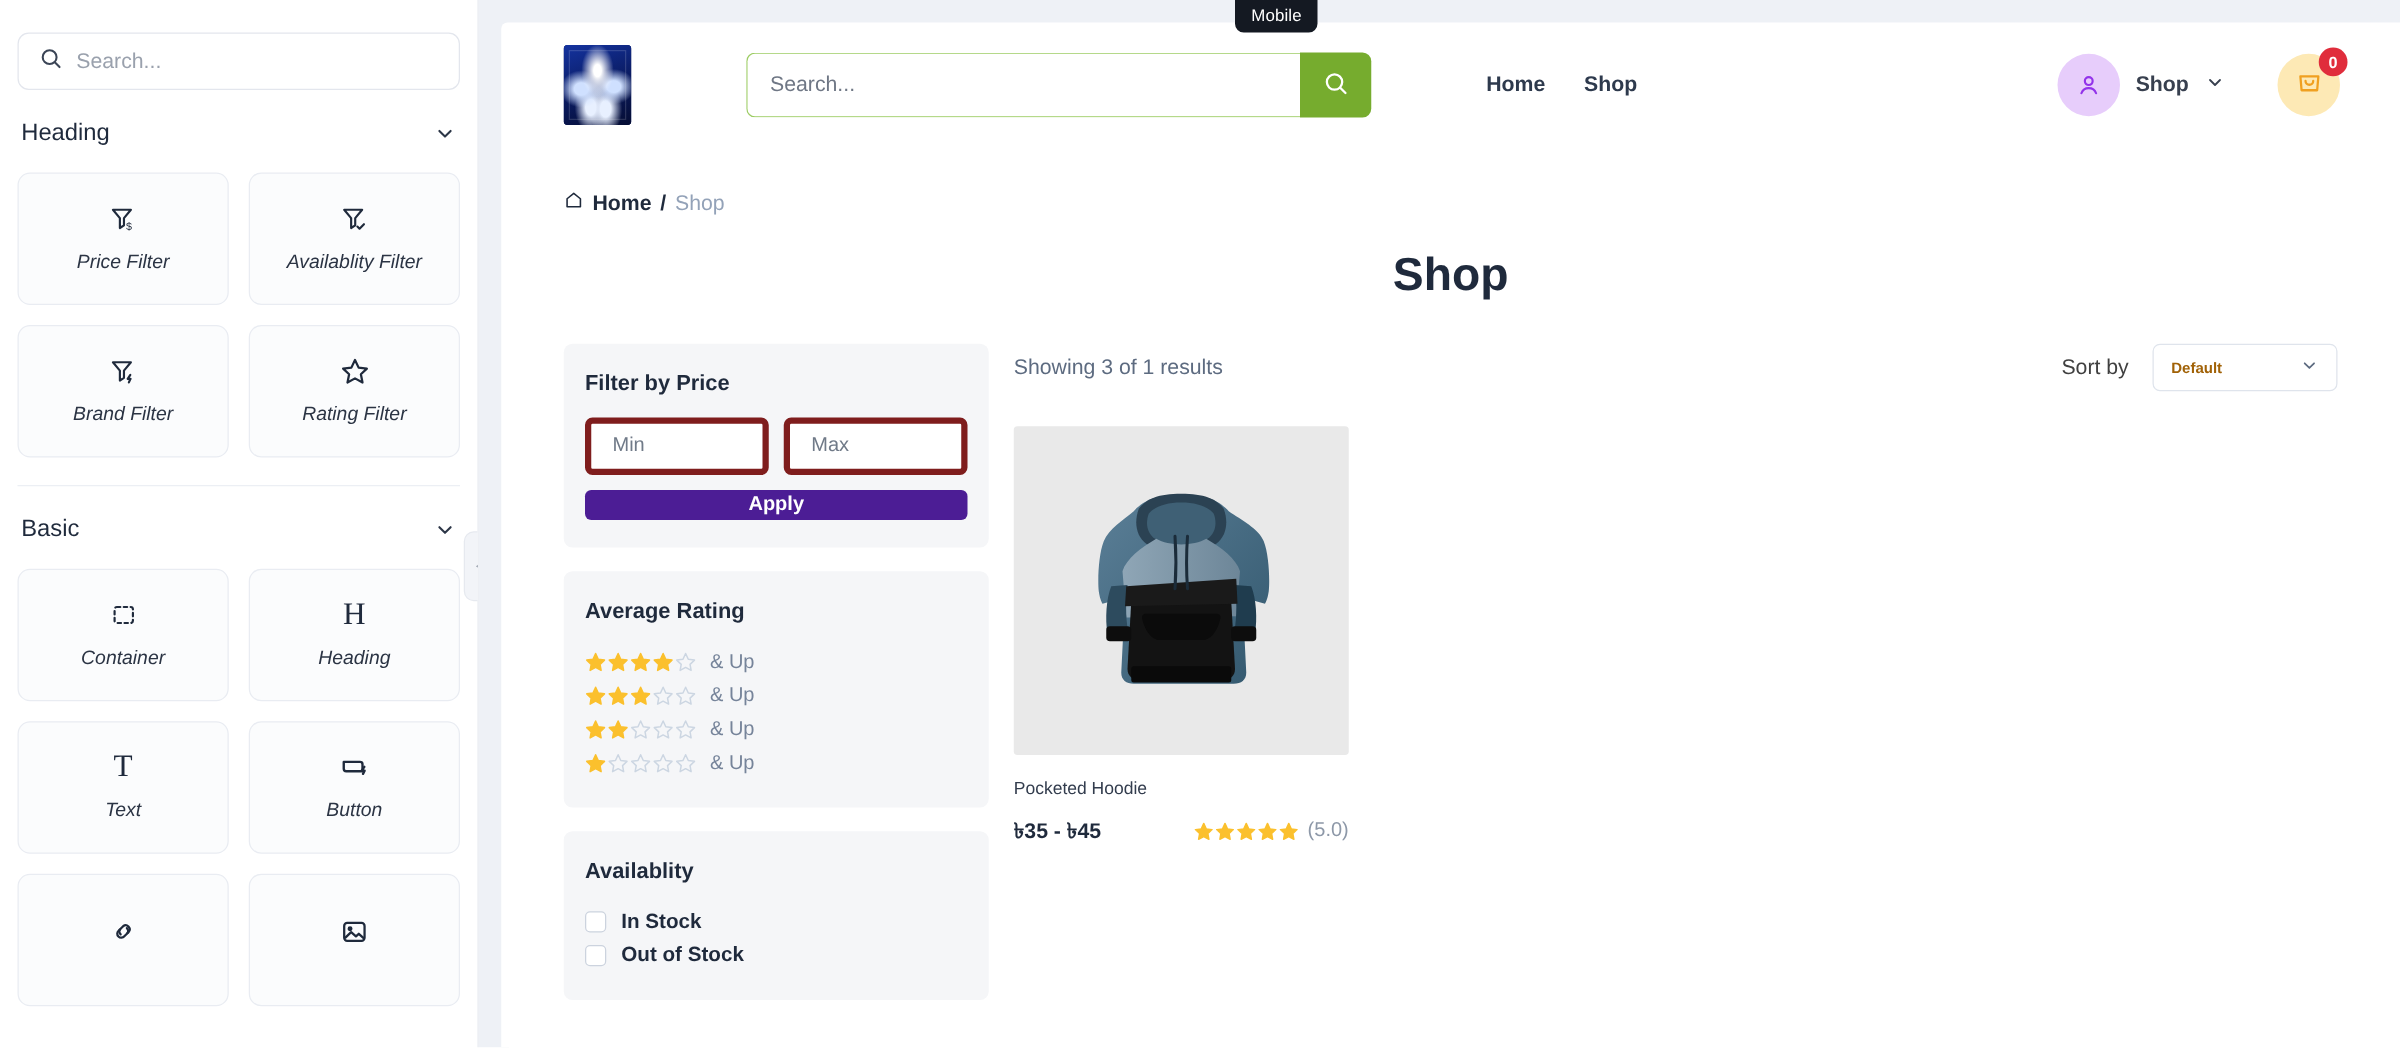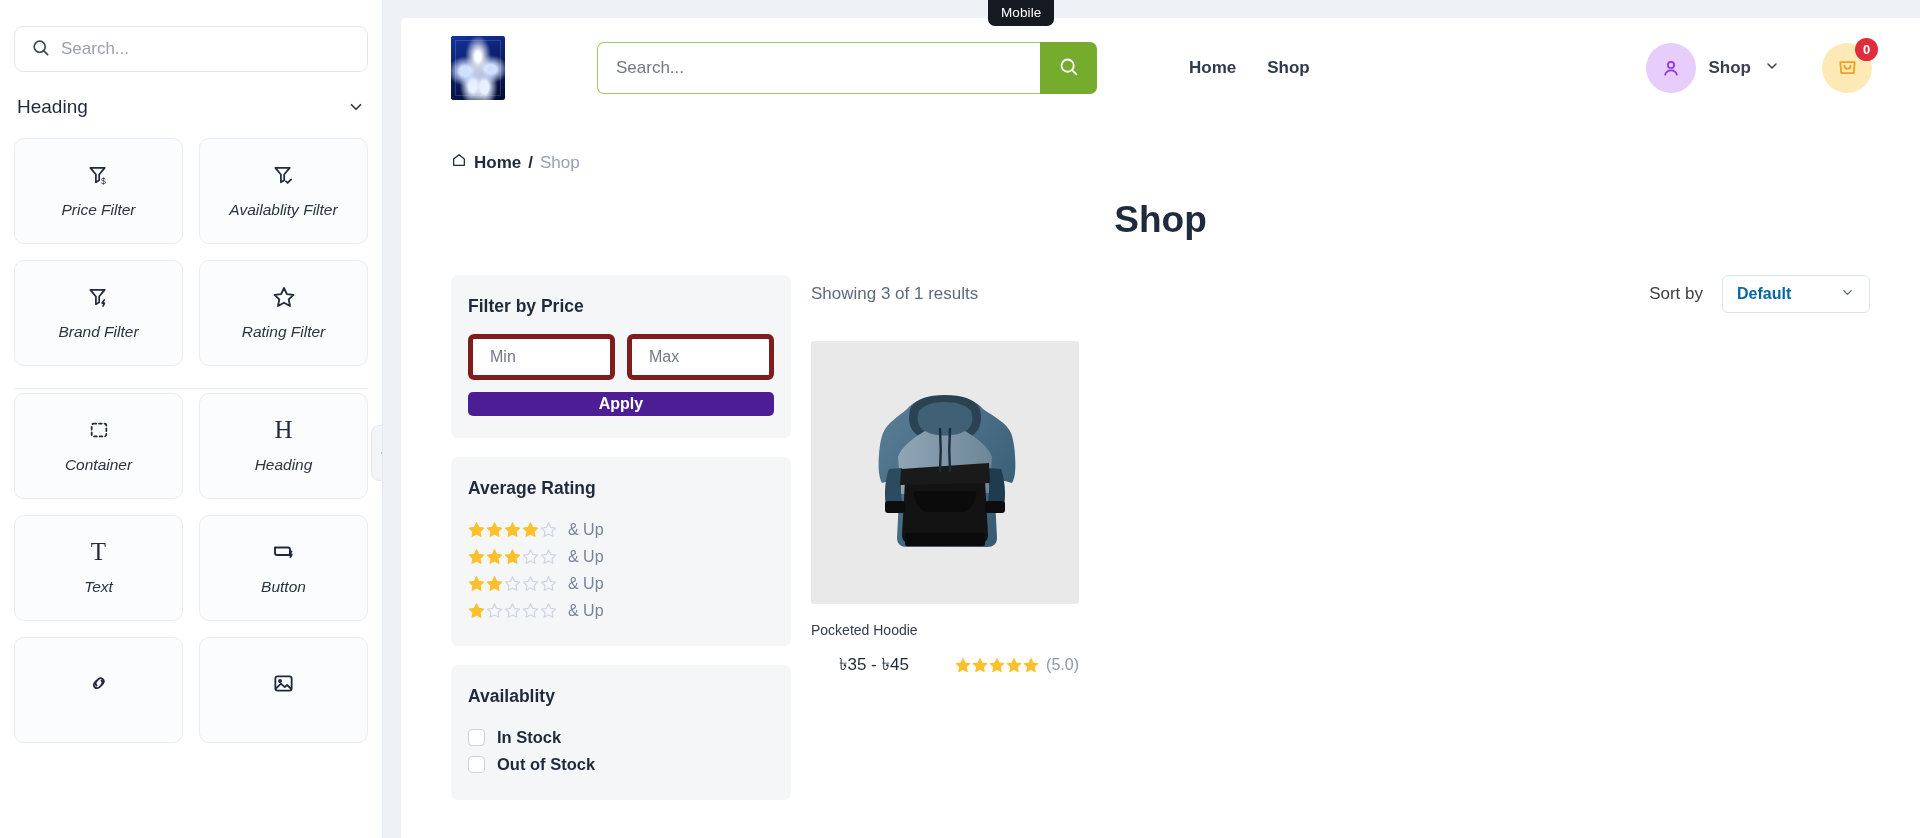--- a/index.html
+++ b/index.html
@@ -166,30 +166,30 @@
   .results { flex: 1; padding-left: 20px; }
   .results-top { display: flex; align-items: center; }
   .showing { font-size: 17px; color: #5d6b80; }
   .sortwrap { margin-left: auto; display: flex; align-items: center; gap: 19px; }
   .sortlbl { font-size: 17px; color: #404040; }
   .sortbox {
     width: 148px; height: 38px; border: 1px solid #dfe4ec; border-radius: 6px;
     background:#fff; display: flex; align-items: center; justify-content: space-between;
     padding: 0 14px; cursor: pointer;
   }
-  .sortbox span { font-size: 16px; color: #0369a1; font-weight: 600; }
+  .sortbox span { font-size: 12px; color: #a16207; font-weight: 600; }
 
   .prod { margin-top: 28px; width: 268px; }
   .prod-img {
     width: 268px; height: 263px; background: #e9e9e9; border-radius: 3px;
     position: relative; overflow: hidden;
   }
   .prod-name { margin-top: 18px; font-size: 14px; color: #323c4d; }
   .prod-meta { margin-top: 13px; display: flex; align-items: center; }
-  .price { font-size: 17px; font-weight: 400; color: #1f2a3c; margin-left: 28px; }
+  .price { font-size: 17px; font-weight: 700; color: #1f2a3c; }
   .prod-rate { margin-left: auto; display: flex; align-items: center; gap: 7px; }
   .rnum { font-size: 16px; color: #8d98a8; }
 
   
   .hoodie { position:absolute; left:50%; top:50%; transform:translate(-50%,-50%); width:200px; height:200px; }
 </style>
 </head>
 <body>
 
 <div class="app">
@@ -250,20 +250,28 @@
             </svg>
           </span>
           <span class="lbl">Rating Filter</span>
         </div>
       </div>
     </div>
 
     <div class="divider" style="margin-top:22px"></div>
 
     <div class="section">
+      <div class="section-head">
+        <span class="section-title">Basic</span>
+        <span class="chev">
+          <svg width="18" height="18" viewBox="0 0 24 24" fill="none" stroke="#2c3647" stroke-width="2.2" stroke-linecap="round" stroke-linejoin="round">
+              <polyline points="6 9 12 15 18 9"></polyline>
+            </svg>
+        </span>
+      </div>
       <div class="grid">
         <div class="tile">
           <span class="ico">
             <svg width="22" height="22" viewBox="0 0 24 24" fill="none" stroke="#1f2a3c" stroke-width="1.9" stroke-linecap="round" stroke-dasharray="3 3">
                 <rect x="4" y="5" width="16" height="14" rx="2"></rect>
               </svg>
           </span>
           <span class="lbl">Container</span>
         </div>
         <div class="tile">

